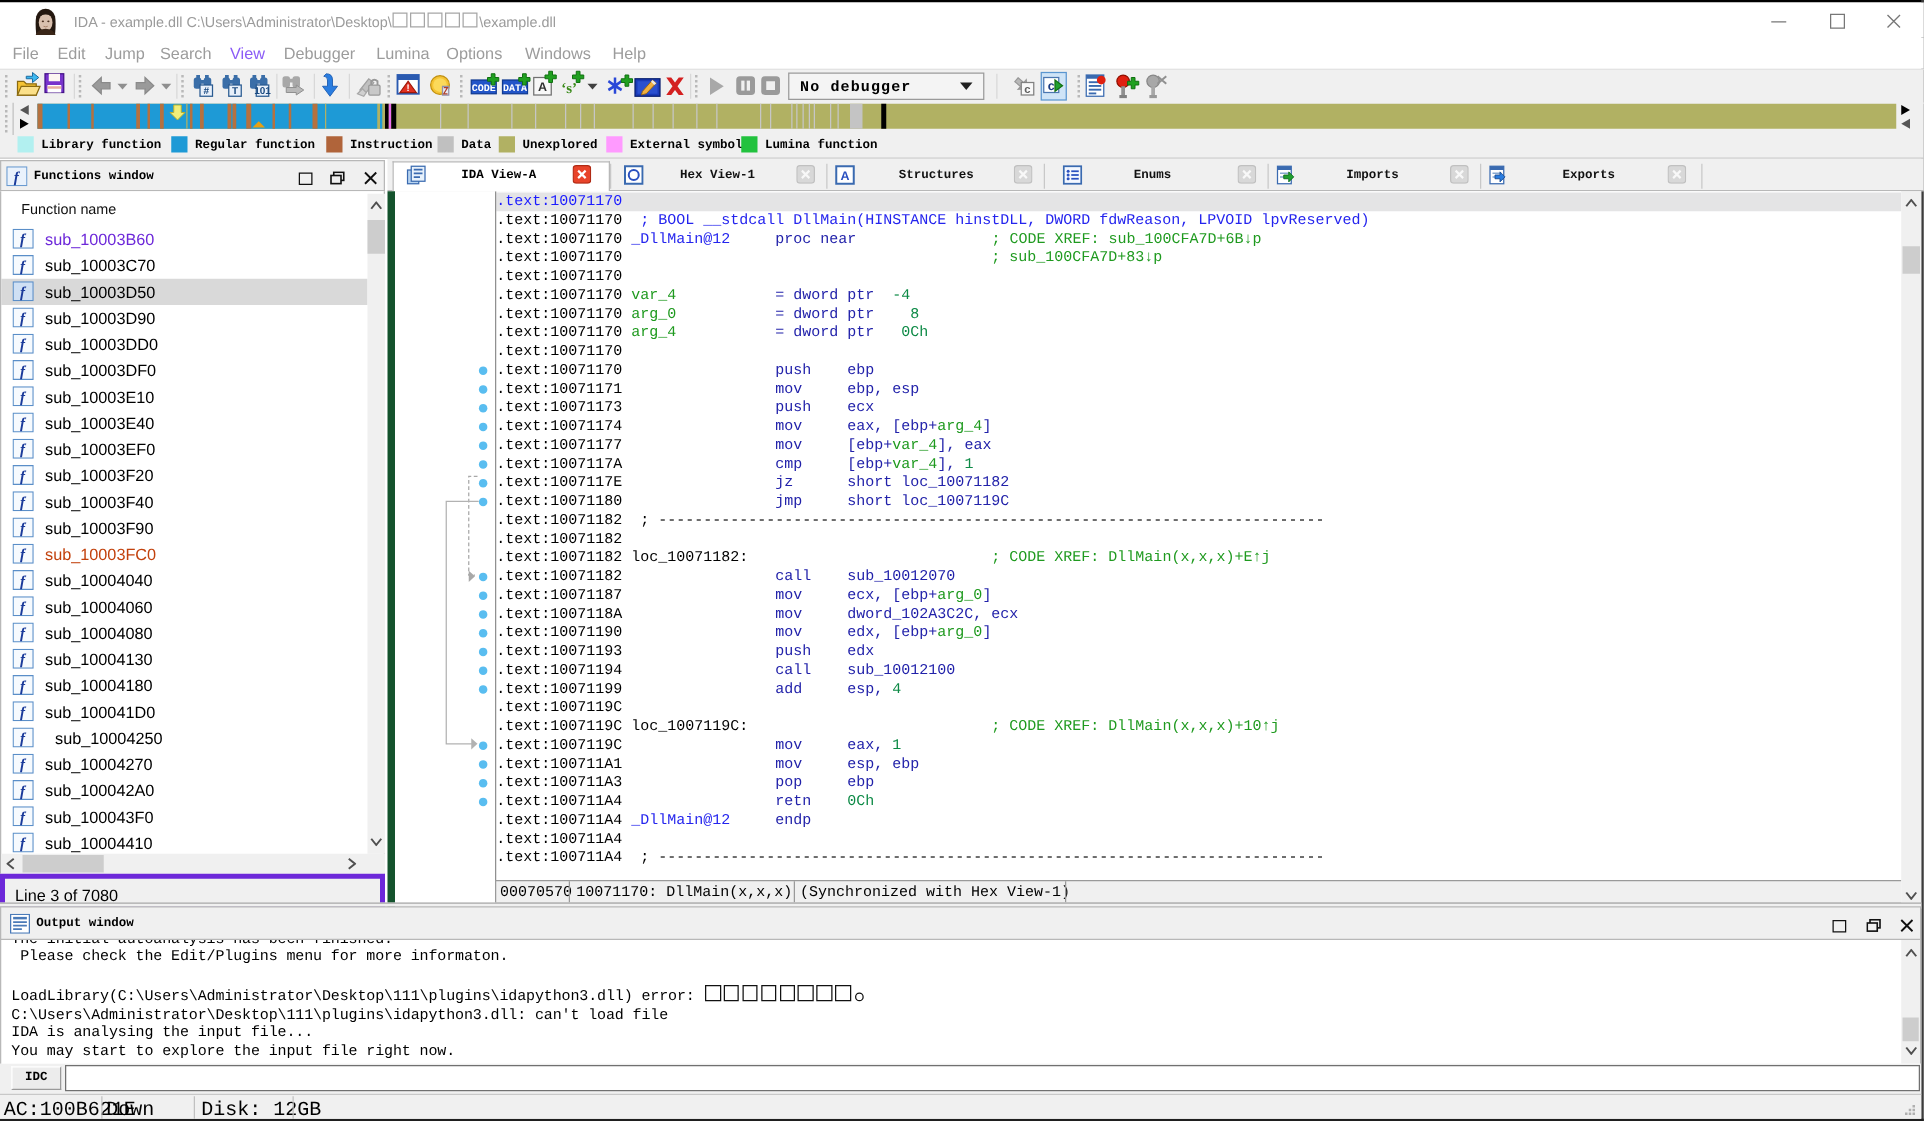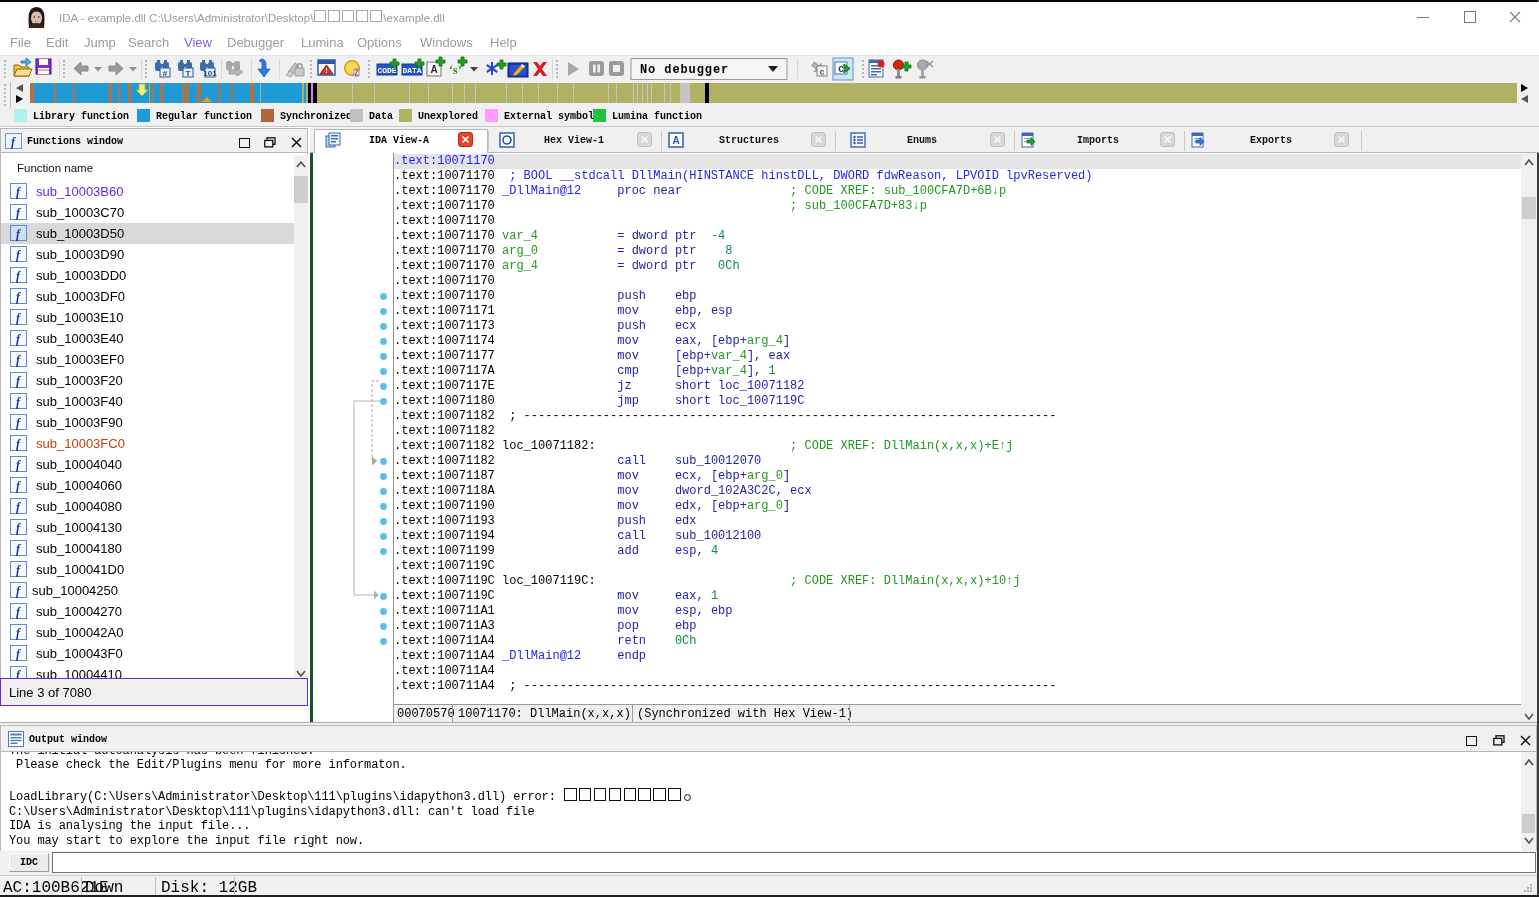--- a/index.html
+++ b/index.html
@@ -316,21 +316,21 @@
       <path d="M1521 2 L1528 6 L1521 10 Z" fill="#000"></path>
       <path d="M1528 13 L1528 21 L1521 17 Z" fill="#555"></path>
     </svg>
   </div>
 <div class="abs" style="left:0;top:108px;width:1539px;height:19px;background:#f0f0f0;">
     <div class="abs" style="left:14px;top:1px;width:13px;height:13px;background:#b2f0f0;"></div>
     <div class="abs mb" style="left:33px;top:2.5px;font-size:10px;color:#000;">Library function</div>
     <div class="abs" style="left:137px;top:1px;width:13px;height:13px;background:#1e9ad6;"></div>
     <div class="abs mb" style="left:156px;top:2.5px;font-size:10px;color:#000;">Regular function</div>
     <div class="abs" style="left:261px;top:1px;width:13px;height:13px;background:#b0643a;"></div>
-    <div class="abs mb" style="left:280px;top:2.5px;font-size:10px;color:#000;">Synchronized</div>
+    <div class="abs mb" style="left:280px;top:2.5px;font-size:10px;color:#000;">Instruction</div>
     <div class="abs" style="left:350px;top:1px;width:13px;height:13px;background:#c0c0c0;"></div>
     <div class="abs mb" style="left:369px;top:2.5px;font-size:10px;color:#000;">Data</div>
     <div class="abs" style="left:399px;top:1px;width:13px;height:13px;background:#b1b163;"></div>
     <div class="abs mb" style="left:418px;top:2.5px;font-size:10px;color:#000;">Unexplored</div>
     <div class="abs" style="left:485px;top:1px;width:13px;height:13px;background:#ff9aff;"></div>
     <div class="abs mb" style="left:504px;top:2.5px;font-size:10px;color:#000;">External symbol</div>
     <div class="abs" style="left:593px;top:1px;width:13px;height:13px;background:#22c23e;"></div>
     <div class="abs mb" style="left:612px;top:2.5px;font-size:10px;color:#000;">Lumina function</div>
   </div>
 <div class="abs" style="left:0;top:126px;width:1539px;height:1px;background:#c9c9c9;"></div>
@@ -522,21 +522,21 @@
     <div class="abs" style="left:36px;top:413px;font-size:13px;color:#000;">sub_10004180</div>
     <svg class="abs" style="left:10px;top:433px" width="17" height="16" viewBox="0 0 17 16">
    <rect x="0.5" y="0.5" width="16" height="15" fill="#f6fafe" stroke="#5a8ec8"></rect>
    <text x="8" y="12.5" font-size="12" font-style="italic" font-weight="bold" fill="#1a3a9a" text-anchor="middle" font-family="Liberation Serif">f</text>
   </svg>
     <div class="abs" style="left:36px;top:434px;font-size:13px;color:#000;">sub_100041D0</div>
     <svg class="abs" style="left:10px;top:454px" width="17" height="16" viewBox="0 0 17 16">
    <rect x="0.5" y="0.5" width="16" height="15" fill="#f6fafe" stroke="#5a8ec8"></rect>
    <text x="8" y="12.5" font-size="12" font-style="italic" font-weight="bold" fill="#1a3a9a" text-anchor="middle" font-family="Liberation Serif">f</text>
   </svg>
-    <div class="abs" style="left:32px;top:455px;font-size:13px;color:#000;">sub_10004250</div>
+    <div class="abs" style="left:44px;top:455px;font-size:13px;color:#000;">sub_10004250</div>
     <svg class="abs" style="left:10px;top:475px" width="17" height="16" viewBox="0 0 17 16">
    <rect x="0.5" y="0.5" width="16" height="15" fill="#f6fafe" stroke="#5a8ec8"></rect>
    <text x="8" y="12.5" font-size="12" font-style="italic" font-weight="bold" fill="#1a3a9a" text-anchor="middle" font-family="Liberation Serif">f</text>
   </svg>
     <div class="abs" style="left:36px;top:476px;font-size:13px;color:#000;">sub_10004270</div>
     <svg class="abs" style="left:10px;top:496px" width="17" height="16" viewBox="0 0 17 16">
    <rect x="0.5" y="0.5" width="16" height="15" fill="#f6fafe" stroke="#5a8ec8"></rect>
    <text x="8" y="12.5" font-size="12" font-style="italic" font-weight="bold" fill="#1a3a9a" text-anchor="middle" font-family="Liberation Serif">f</text>
   </svg>
     <div class="abs" style="left:36px;top:497px;font-size:13px;color:#000;">sub_100042A0</div>
@@ -561,25 +561,25 @@
  </div>
  <div class="abs" style="left:1px;top:555px;width:307px;height:16px;background:#f0f0f0;">
   <svg class="abs" style="left:4px;top:3px" width="7" height="10" viewBox="0 0 7 10">
         <path d="M6 1 L1 5 L6 9" fill="none" stroke="#505050" stroke-width="1.6"></path>
       </svg>
   <div class="abs" style="left:17px;top:1px;width:65px;height:14px;background:#cdcdcd;"></div>
   <svg class="abs" style="left:277px;top:3px" width="7" height="10" viewBox="0 0 7 10">
         <path d="M1 1 L6 5 L1 9" fill="none" stroke="#505050" stroke-width="1.6"></path>
       </svg>
  </div>
- <div class="abs" style="left:0;top:550px;width:308px;height:28px;background:#f0f0f0;border:1px solid #6d28d9;box-sizing:border-box;">
+ <div class="abs" style="left:0;top:571px;width:308px;height:28px;background:#f0f0f0;border:4px solid #6d28d9;box-sizing:border-box;">
   <div class="abs" style="left:8px;top:6px;font-size:13px;color:#000;">Line 3 of 7080</div>
  </div>
 </div>
-<div class="abs" style="left:310px;top:153px;width:1211px;height:574px;background:#fff;overflow:hidden;border-left:3px solid #14532d;box-sizing:border-box;">
+<div class="abs" style="left:310px;top:153px;width:1211px;height:574px;background:#fff;overflow:hidden;border-left:6px solid #14532d;box-sizing:border-box;">
     <div class="abs" style="left:81px;top:1px;width:1130px;height:15px;background:#e4e4e5;"></div>
     <div class="abs" style="left:80px;top:0;width:1px;height:552px;background:#909090;"></div>
     <pre class="abs mono" style="left:81px;top:1px;font-size:12px;line-height:15px;letter-spacing:0;color:#000;"><span style="color:#1b1bff">.text:10071170</span>
 .text:10071170  <span style="color:#2424ee">; BOOL __stdcall DllMain(HINSTANCE hinstDLL, DWORD fdwReason, LPVOID lpvReserved)</span>
 .text:10071170 <span style="color:#2424ee">_DllMain@12</span>     <span style="color:#2222aa">proc near</span>               <span style="color:#1f9a1f">; CODE XREF: sub_100CFA7D+6B↓p</span>
 .text:10071170                                         <span style="color:#1f9a1f">; sub_100CFA7D+83↓p</span>
 .text:10071170
 .text:10071170 <span style="color:#1f9a1f">var_4</span>           <span style="color:#2222aa">= dword ptr </span> <span style="color:#0d8a46">-4</span>
 .text:10071170 <span style="color:#1f9a1f">arg_0</span>           <span style="color:#2222aa">= dword ptr </span>   <span style="color:#0d8a46">8</span>
 .text:10071170 <span style="color:#1f9a1f">arg_4</span>           <span style="color:#2222aa">= dword ptr </span>  <span style="color:#0d8a46">0Ch</span>

